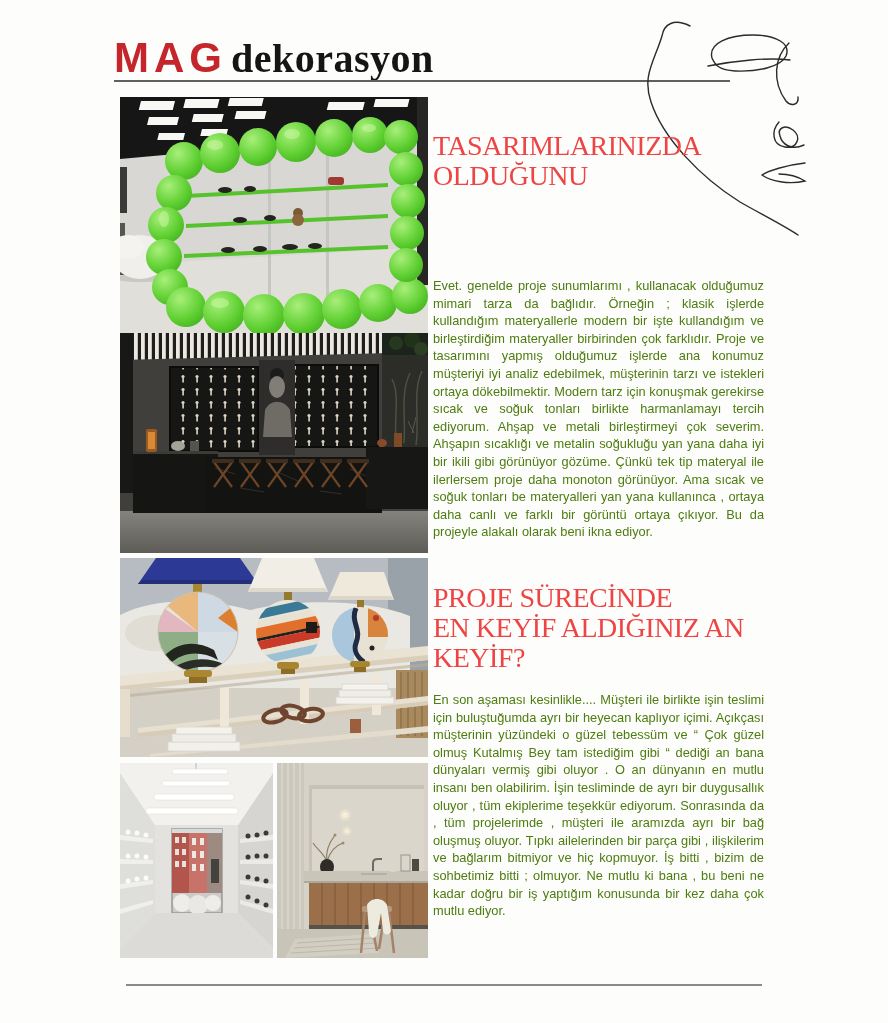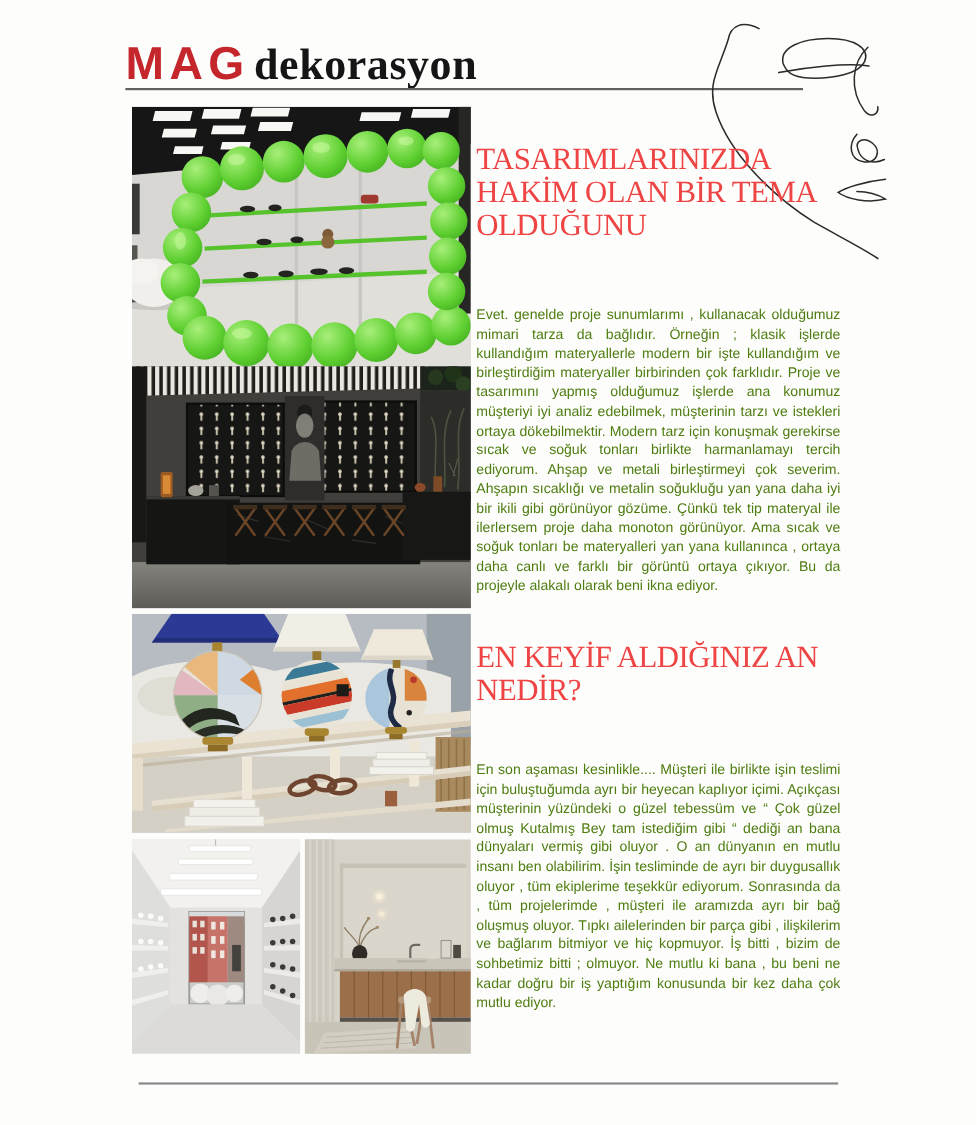--- a/index.html
+++ b/index.html
@@ -458,25 +458,25 @@
             <path d="M108,148 L102,186"></path>
         </g>
         <rect x="85" y="143" width="30" height="6" rx="2" fill="#b5977c"></rect>
         <path d="M90,142 C94,134 106,134 110,142 L114,168 C112,173 107,172 106,168 L104,150 L100,172 C97,177 92,175 92,170 Z" fill="#edeade"></path>
       </g>
     </svg>
   </figure>
 
   <h2 class="q-heading q1">
     <span>TASARIMLARINIZDA</span>
-    <span>HAKİM OLAN BİR TEMA</span>
     <span>OLDUĞUNU</span>
   </h2>
   <p class="answer a1">Evet. genelde proje sunumlarımı , kullanacak olduğumuz mimari tarza da bağlıdır. Örneğin ; klasik işlerde kullandığım materyallerle modern bir işte kullandığım ve birleştirdiğim materyaller birbirinden çok farklıdır. Proje ve tasarımını yapmış olduğumuz işlerde ana konumuz müşteriyi iyi analiz edebilmek, müşterinin tarzı ve istekleri ortaya dökebilmektir. Modern tarz için konuşmak gerekirse sıcak ve soğuk tonları birlikte harmanlamayı tercih ediyorum. Ahşap ve metali birleştirmeyi çok severim. Ahşapın sıcaklığı ve metalin soğukluğu yan yana daha iyi bir ikili gibi görünüyor gözüme. Çünkü tek tip materyal ile ilerlersem proje daha monoton görünüyor. Ama sıcak ve soğuk tonları be materyalleri yan yana kullanınca , ortaya daha canlı ve farklı bir görüntü ortaya çıkıyor. Bu da projeyle alakalı olarak beni ikna ediyor.</p>
 
   <h2 class="q-heading q2">
+    <span>PROJE SÜRECİNDE</span>
     <span>EN KEYİF ALDIĞINIZ AN</span>
-    <span>NEDİR?</span>
+    <span>KEYİF?</span>
   </h2>
   <p class="answer a2">En son aşaması kesinlikle.... Müşteri ile birlikte işin teslimi için buluştuğumda ayrı bir heyecan kaplıyor içimi. Açıkçası müşterinin yüzündeki o güzel tebessüm ve “ Çok güzel olmuş Kutalmış Bey tam istediğim gibi “ dediği an bana dünyaları vermiş gibi oluyor . O an dünyanın en mutlu insanı ben olabilirim. İşin tesliminde de ayrı bir duygusallık oluyor , tüm ekiplerime teşekkür ediyorum. Sonrasında da , tüm projelerimde , müşteri ile aramızda ayrı bir bağ oluşmuş oluyor. Tıpkı ailelerinden bir parça gibi , ilişkilerim ve bağlarım bitmiyor ve hiç kopmuyor. İş bitti , bizim de sohbetimiz bitti ; olmuyor. Ne mutlu ki bana , bu beni ne kadar doğru bir iş yaptığım konusunda bir kez daha çok mutlu ediyor.</p>
 
   <div class="bottom-rule"></div>
 </div>
 
 </body></html>

